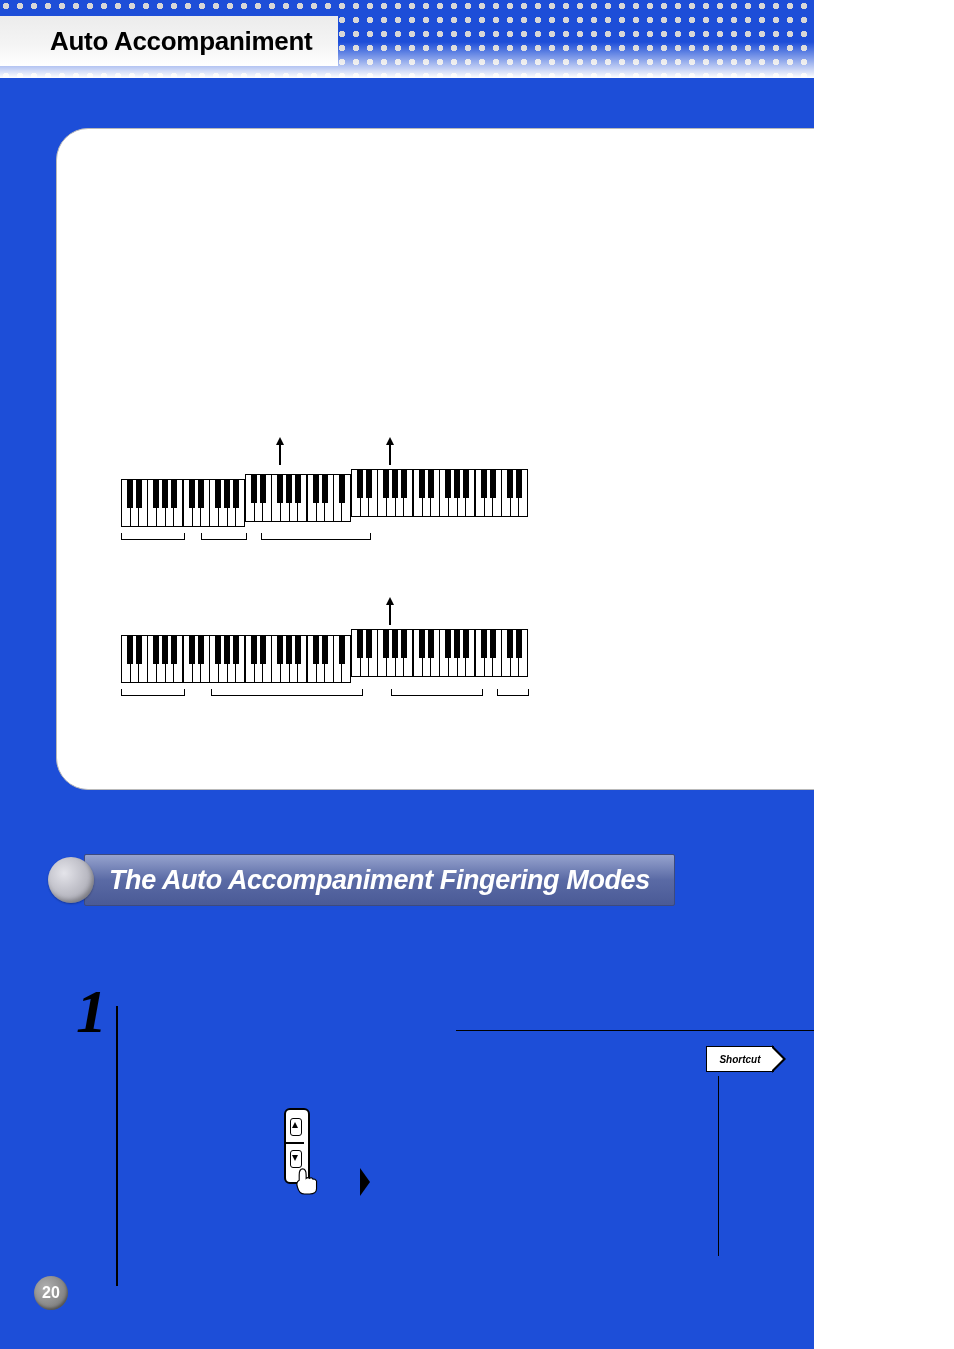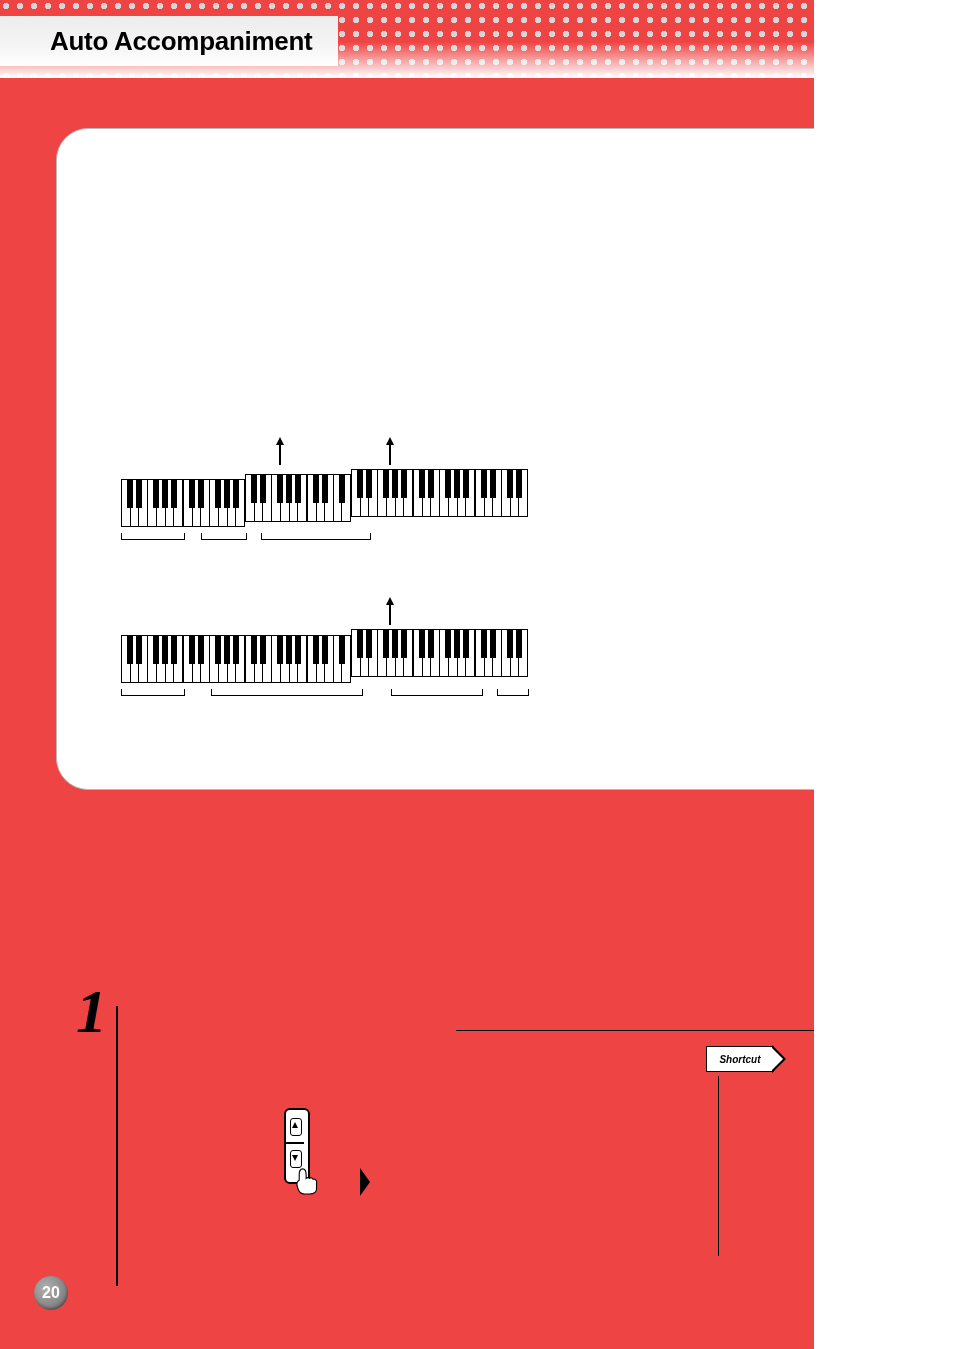--- a/index.html
+++ b/index.html
@@ -1,16 +1,16 @@
 <!DOCTYPE html>
 <html><head>
 <meta charset="utf-8">
 <style>
   html,body{margin:0;padding:0;background:#fff;font-family:Arial,Helvetica,sans-serif;color:#000;}
-  .page{width:814px;height:1349px;position:relative;background:#ef4444;overflow:hidden;}
+  .page{width:814px;height:1349px;position:relative;background:#1d4ed8;overflow:hidden;}
   
   .texture{
     position:absolute;left:0;top:0;right:0;height:78px;
     background-image:radial-gradient(circle at 6px 6px,#d7d7d7 3px,transparent 3px);
     background-size:14px 14px;
     background-position:0 0;
   }
   .texture::after{
     content:"";position:absolute;left:0;right:0;bottom:0;height:36px;
     background:linear-gradient(to bottom,rgba(255,255,255,0) 0%,#fff 100%);
@@ -376,20 +376,24 @@
       </div>
 
       <div class="bracket" style="left:0;top:60px;width:62px;"></div>
       <div class="bracket" style="left:90px;top:60px;width:150px;"></div>
       <div class="bracket" style="left:270px;top:60px;width:90px;"></div>
       <div class="bracket" style="left:376px;top:60px;width:30px;"></div>
     </div>
 
   </div>
 
+  <div class="heading-wrap">
+    <div class="heading-bullet"></div>
+    <div class="heading-bar">The Auto Accompaniment Fingering Modes</div>
+  </div>
 
   <div class="step-num">1</div>
   <div class="step-line"></div>
 
   <div class="controller">
     <div class="ctrl-frame"></div>
     <div class="ctrl-mid"></div>
     <div class="ctrl-btn-up"></div>
     <div class="ctrl-btn-dn"></div>
     <div class="tri-up"></div>

